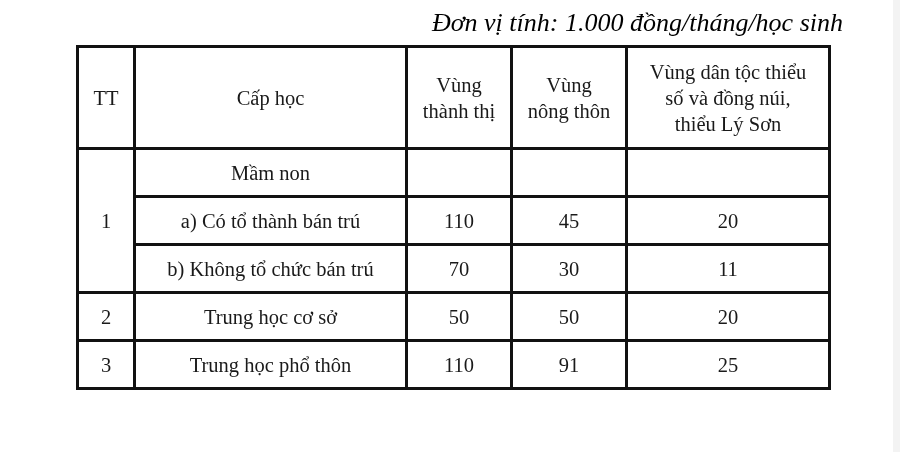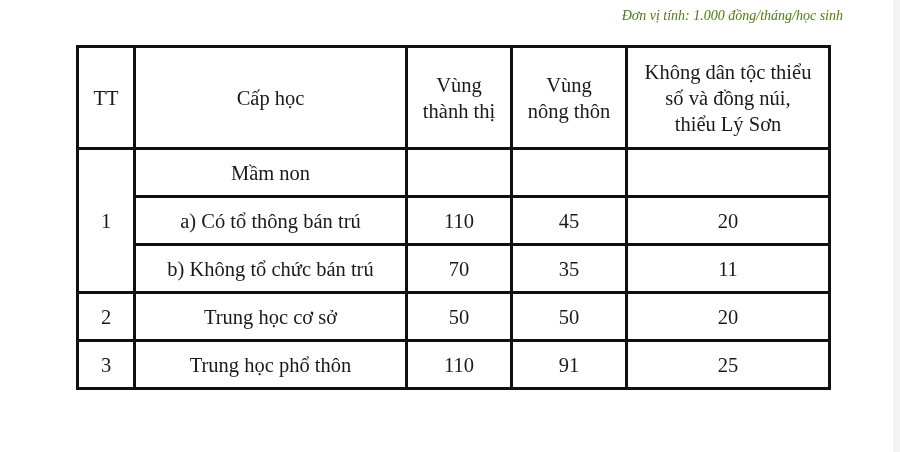--- a/index.html
+++ b/index.html
@@ -3,21 +3,21 @@
 <meta charset="utf-8">
 <style>
   html, body { margin: 0; padding: 0; }
   body {
     width: 900px; height: 452px; background: #ffffff; position: relative; overflow: hidden;
     font-family: "Liberation Serif", "DejaVu Serif", serif; color: #1a1a1a;
   }
   .right-strip { position: absolute; left: 893px; top: 0; width: 7px; height: 452px; background: #f3f3f3; }
   .unit-note {
     position: absolute; right: 57px; top: 8px;
-    font-style: italic; font-size: 14px; color: #4d7c0f;
+    font-style: italic; font-size: 26px; color: #000000;
   }
   table.fee-table {
     position: absolute; left: 76px; top: 45px;
     border-collapse: collapse; table-layout: fixed;
     font-size: 20.5px;
   }
   table.fee-table td, table.fee-table th {
     border: 3px solid #111; padding: 0; font-weight: normal;
     text-align: center; vertical-align: middle; line-height: 26px;
   }
@@ -48,44 +48,44 @@
       <th>Cấp học</th>
       <th>
         <div>Vùng</div>
         <div>thành thị</div>
       </th>
       <th>
         <div>Vùng</div>
         <div>nông thôn</div>
       </th>
       <th>
-        <div>Không dân tộc thiểu</div>
+        <div>Vùng dân tộc thiểu</div>
         <div>số và đồng núi,</div>
         <div>thiểu Lý Sơn</div>
       </th>
     </tr>
   </thead>
   <tbody>
     <tr>
       <td rowspan="3" class="tt-cell">1</td>
       <td class="left">Mầm non</td>
       <td></td>
       <td></td>
       <td></td>
     </tr>
     <tr>
-      <td class="left">a) Có tổ thông bán trú</td>
+      <td class="left">a) Có tổ thành bán trú</td>
       <td>110</td>
       <td>45</td>
       <td>20</td>
     </tr>
     <tr>
       <td class="left">b) Không tổ chức bán trú</td>
       <td>70</td>
-      <td>35</td>
+      <td>30</td>
       <td>11</td>
     </tr>
     <tr>
       <td class="tt-cell">2</td>
       <td class="left">Trung học cơ sở</td>
       <td>50</td>
       <td>50</td>
       <td>20</td>
     </tr>
     <tr>

